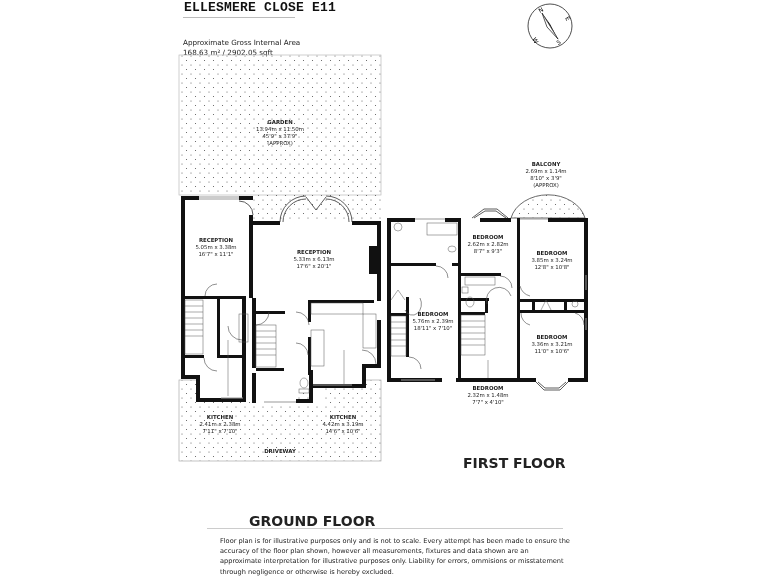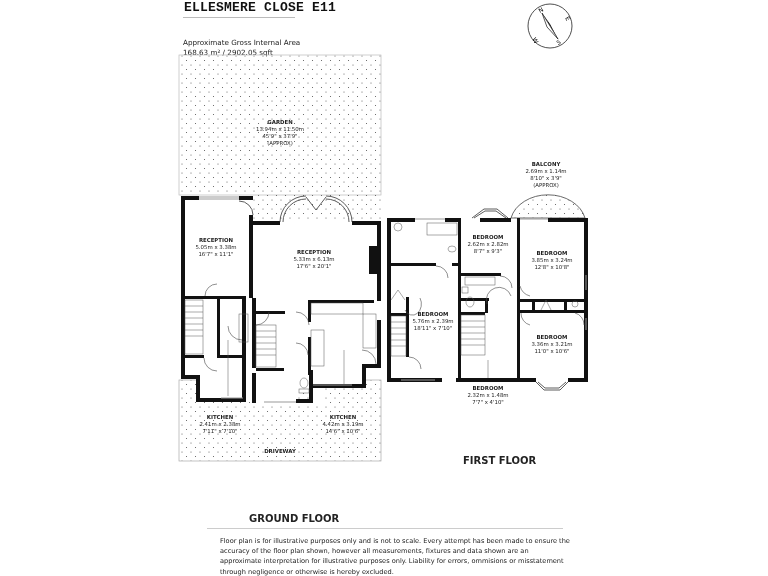--- a/index.html
+++ b/index.html
@@ -8,21 +8,21 @@
     .abs { position: absolute; }
     .title {
       left: 184px; top: 0px; font-family: Liberation Mono, monospace; font-weight: bold;
       font-size: 13px; letter-spacing: 0.2px; color: #111; white-space: nowrap;
     }
     .title-rule { left: 183px; top: 17px; width: 112px; height: 1px; background: #bbbbbb; }
     .subtitle { left: 183px; top: 22px; font-size: 7.2px; line-height: 10px; color: #222; white-space: nowrap; margin-top: 16px; }
     .compass { left: 525px; top: 2px; width: 50px; height: 50px; }
     .plan { left: 0; top: 0; width: 768px; height: 576px; }
     .room-label { font-family: "DejaVu Sans", sans-serif; text-anchor: middle; }
-    .floor-label { font-size: 10px; font-weight: bold; white-space: nowrap; color: #222; }
+    .floor-label { font-size: 14px; font-weight: bold; white-space: nowrap; color: #222; }
     .footer-rule { left: 207px; top: 528px; width: 356px; height: 1px; background: #cccccc; }
     .disclaimer {
       left: 220px; top: 536px; width: 350px; font-size: 6.6px; line-height: 10.2px; color: #222;
     }
   </style>
 </head>
 <body>
 
 <div class="abs title">ELLESMERE CLOSE E11</div>
 <div class="abs title-rule"></div>

